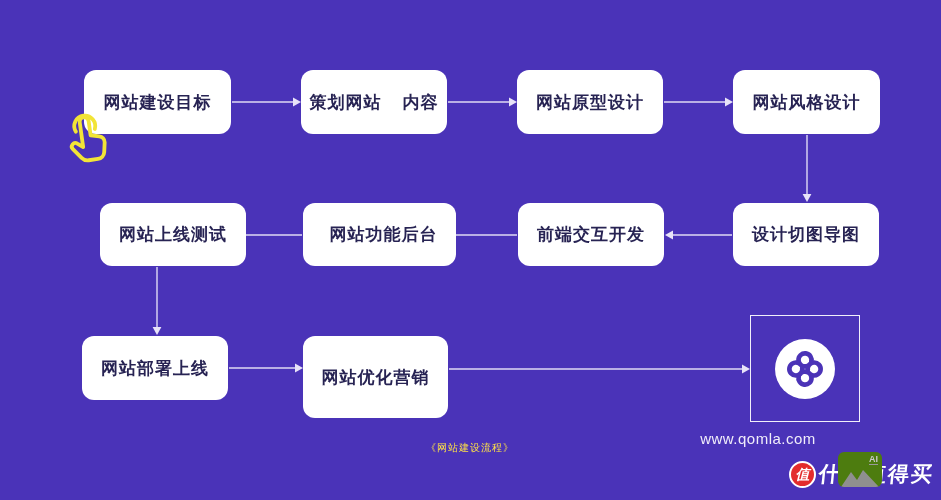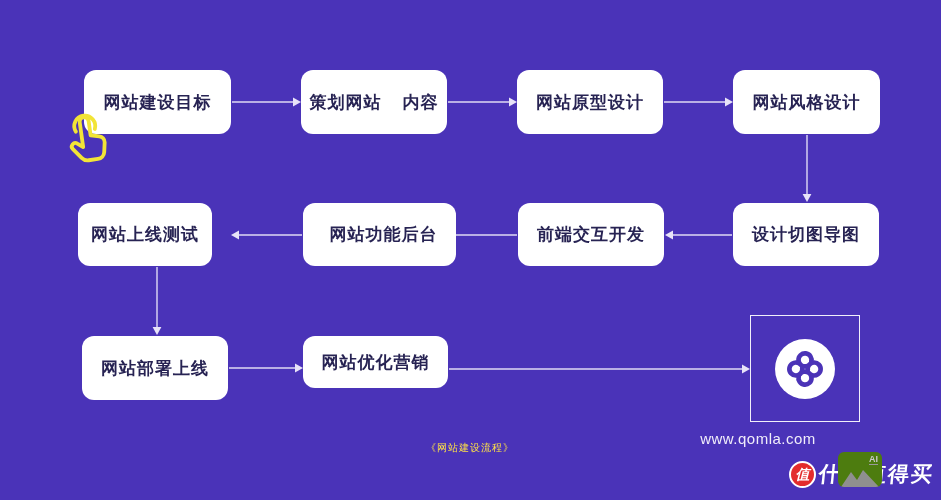--- a/index.html
+++ b/index.html
@@ -17,26 +17,26 @@
     position:absolute;
     background:#ffffff;border-radius:12px;
     display:flex;flex-direction:row;align-items:center;justify-content:center;
     color:#272353;font-weight:bold;font-size:17px;line-height:23px;
     text-align:center;letter-spacing:1px;
   }
   .n0{left:84px;top:70px;width:147px;height:64px;}
   .n1{left:301px;top:70px;width:146px;height:64px;gap:21px;}
   .n2{left:517px;top:70px;width:146px;height:64px;}
   .n3{left:733px;top:70px;width:147px;height:64px;}
-  .n4{left:78px;top:203px;width:134px;height:63px;}
+  .n4{left:100px;top:203px;width:146px;height:63px;}
   .n5{left:303px;top:203px;width:145px;height:63px;padding-left:8px;}
   .n6{left:518px;top:203px;width:146px;height:63px;}
   .n7{left:733px;top:203px;width:146px;height:63px;}
   .n8{left:82px;top:336px;width:146px;height:64px;text-align:center;}
-  .n9{left:303px;top:336px;width:145px;height:52px;justify-content:center;}
+  .n9{left:303px;top:336px;width:145px;height:82px;justify-content:center;}
 
   .hand-icon{position:absolute;left:62px;top:108px;width:54px;height:64px;transform:rotate(-8deg);}
 
   .logo-box{
     position:absolute;left:750px;top:315px;width:108px;height:105px;
     border:1.5px solid rgba(255,255,255,0.92);
     display:flex;align-items:center;justify-content:center;
   }
   .logo-circle{
     width:60px;height:60px;border-radius:50%;background:#ffffff;

